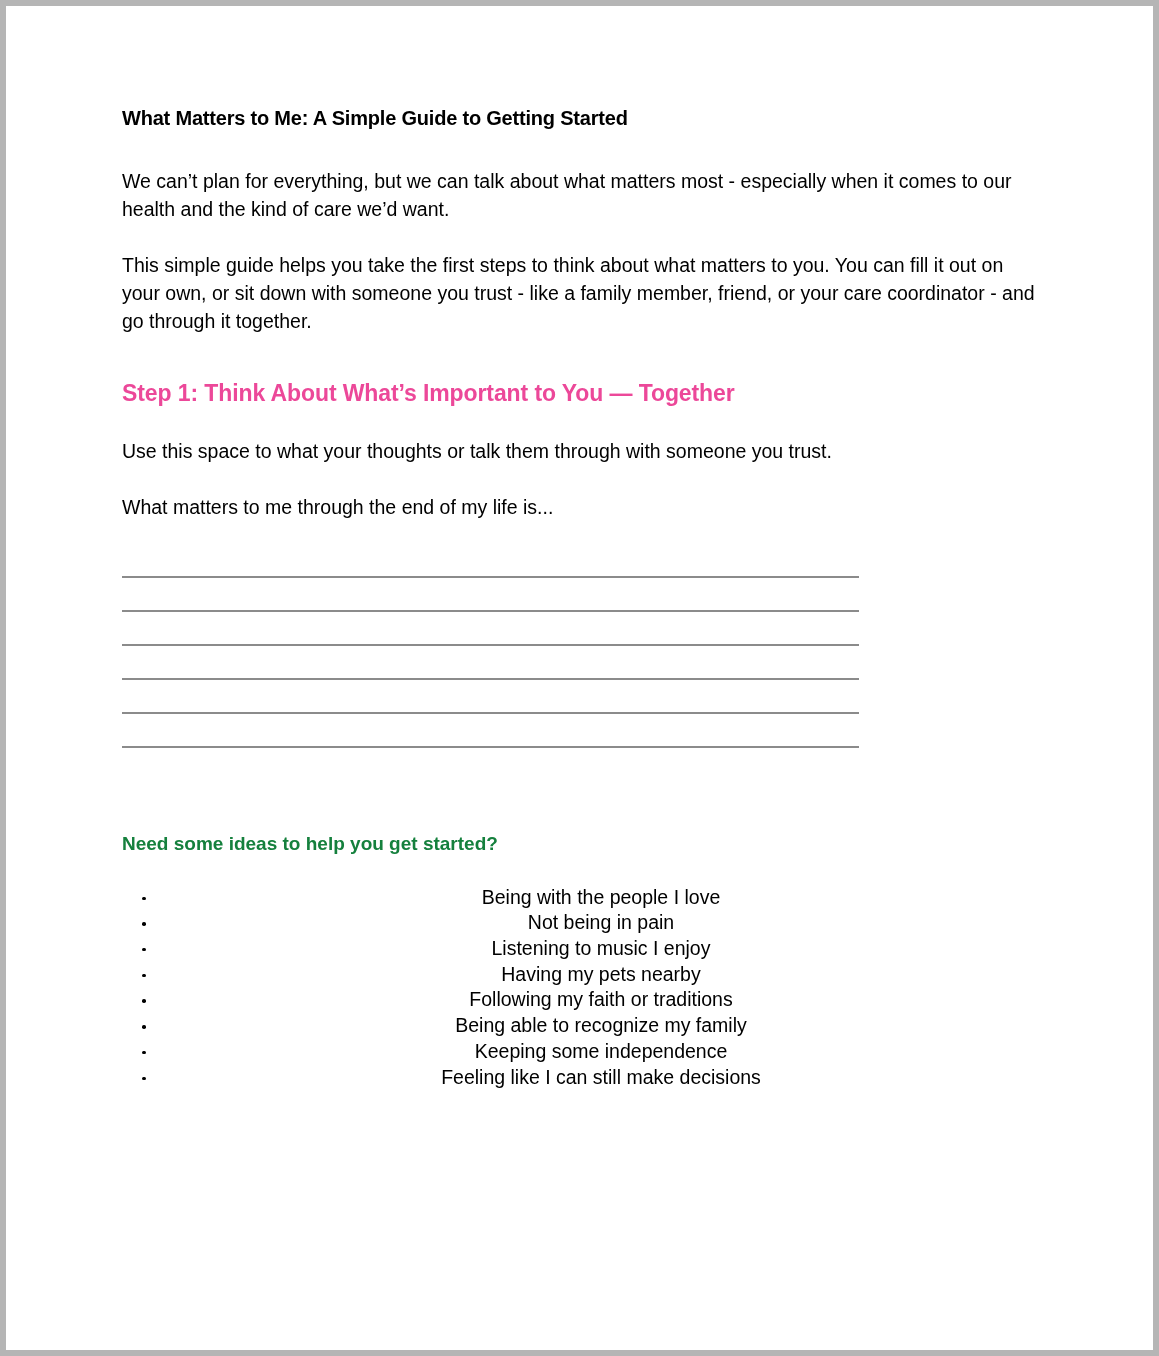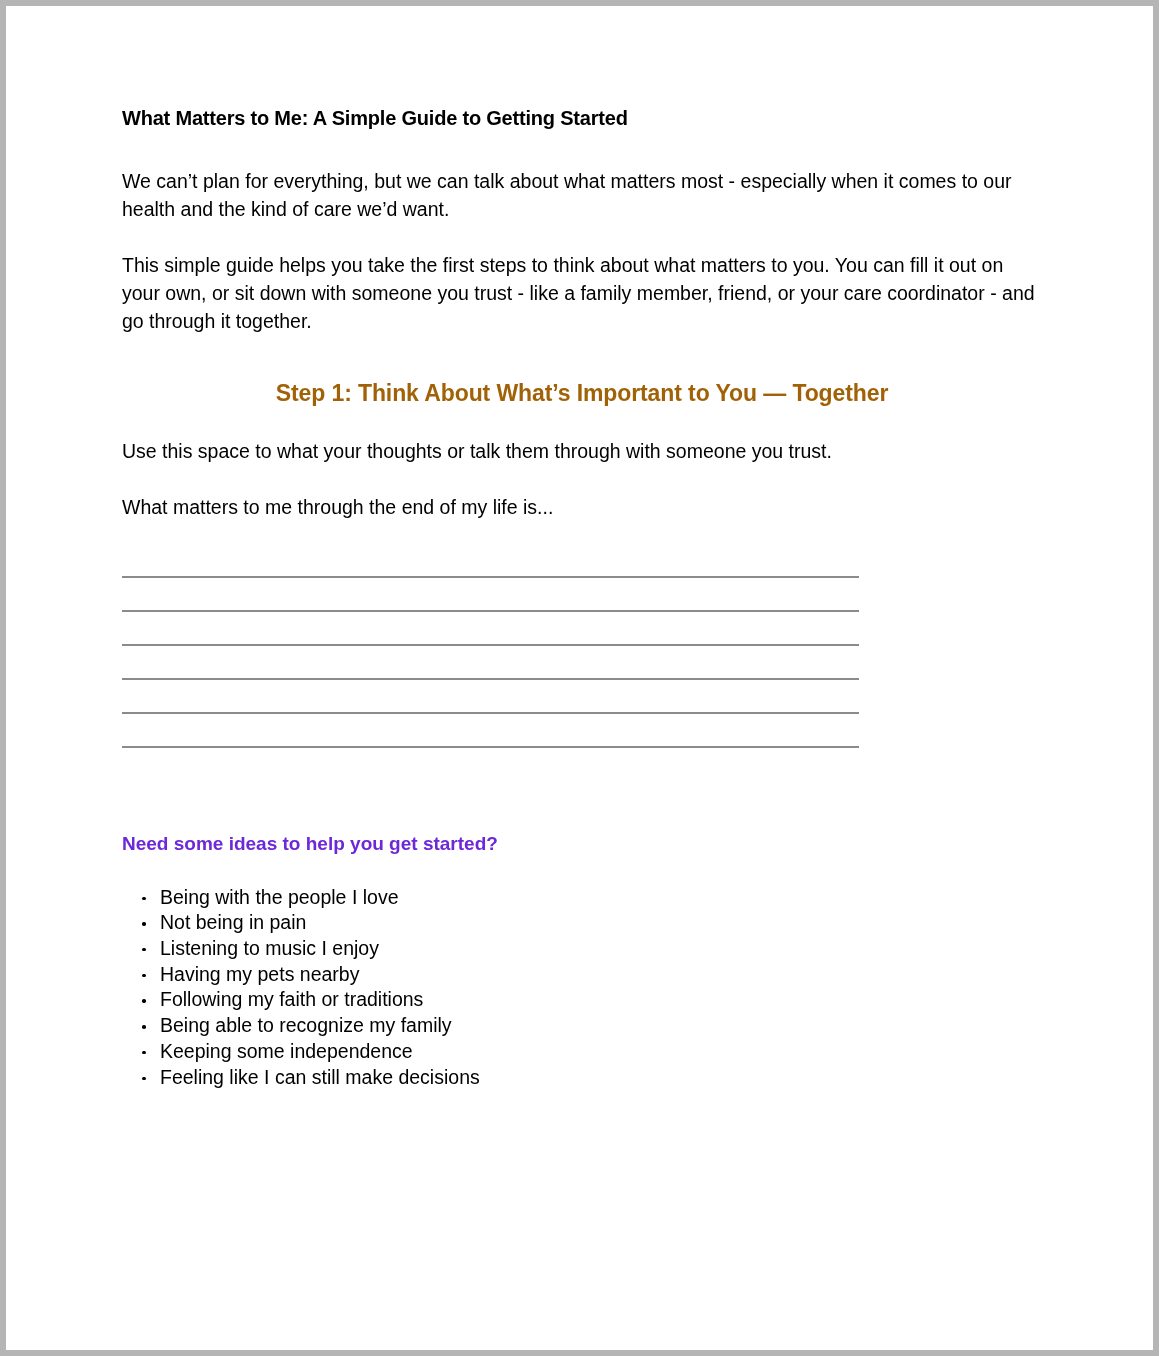--- a/index.html
+++ b/index.html
@@ -40,25 +40,24 @@
     color: #000000;
     margin: 0 0 28px 0;
     max-width: 920px;
   }
   .para b {
     font-weight: normal;
   }
   .step-title {
     font-size: 23px;
     font-weight: bold;
-    color: #a16207;
+    color: #ec4899;
     margin: 44px 0 28px 0;
     line-height: 1.3;
     letter-spacing: -0.1px;
-    text-align: center;
   }
   .write-lines {
     margin: 44px 0 0 0;
     padding: 0;
     list-style: none;
   }
   .write-line {
     width: 737px;
     height: 34px;
     position: relative;
@@ -68,35 +67,36 @@
     position: absolute;
     left: 0;
     top: 11px;
     width: 737px;
     height: 0;
     border-top: 2px solid #8b8b8b;
   }
   .ideas-heading {
     font-size: 19px;
     font-weight: bold;
-    color: #6d28d9;
+    color: #15803d;
     margin: 63px 0 0 0;
     line-height: 1.3;
   }
   .ideas-list {
     margin: 28px 0 0 0;
     padding: 0 0 0 38px;
     list-style: none;
   }
   .ideas-list li {
     font-size: 19.5px;
     line-height: 25.7px;
     color: #000000;
     position: relative;
     padding-left: 0;
+    text-align: center;
   }
   .ideas-list li::before {
     content: "";
     position: absolute;
     left: -18px;
     top: 12px;
     width: 3.5px;
     height: 3.5px;
     background: #000000;
     border-radius: 50%;

